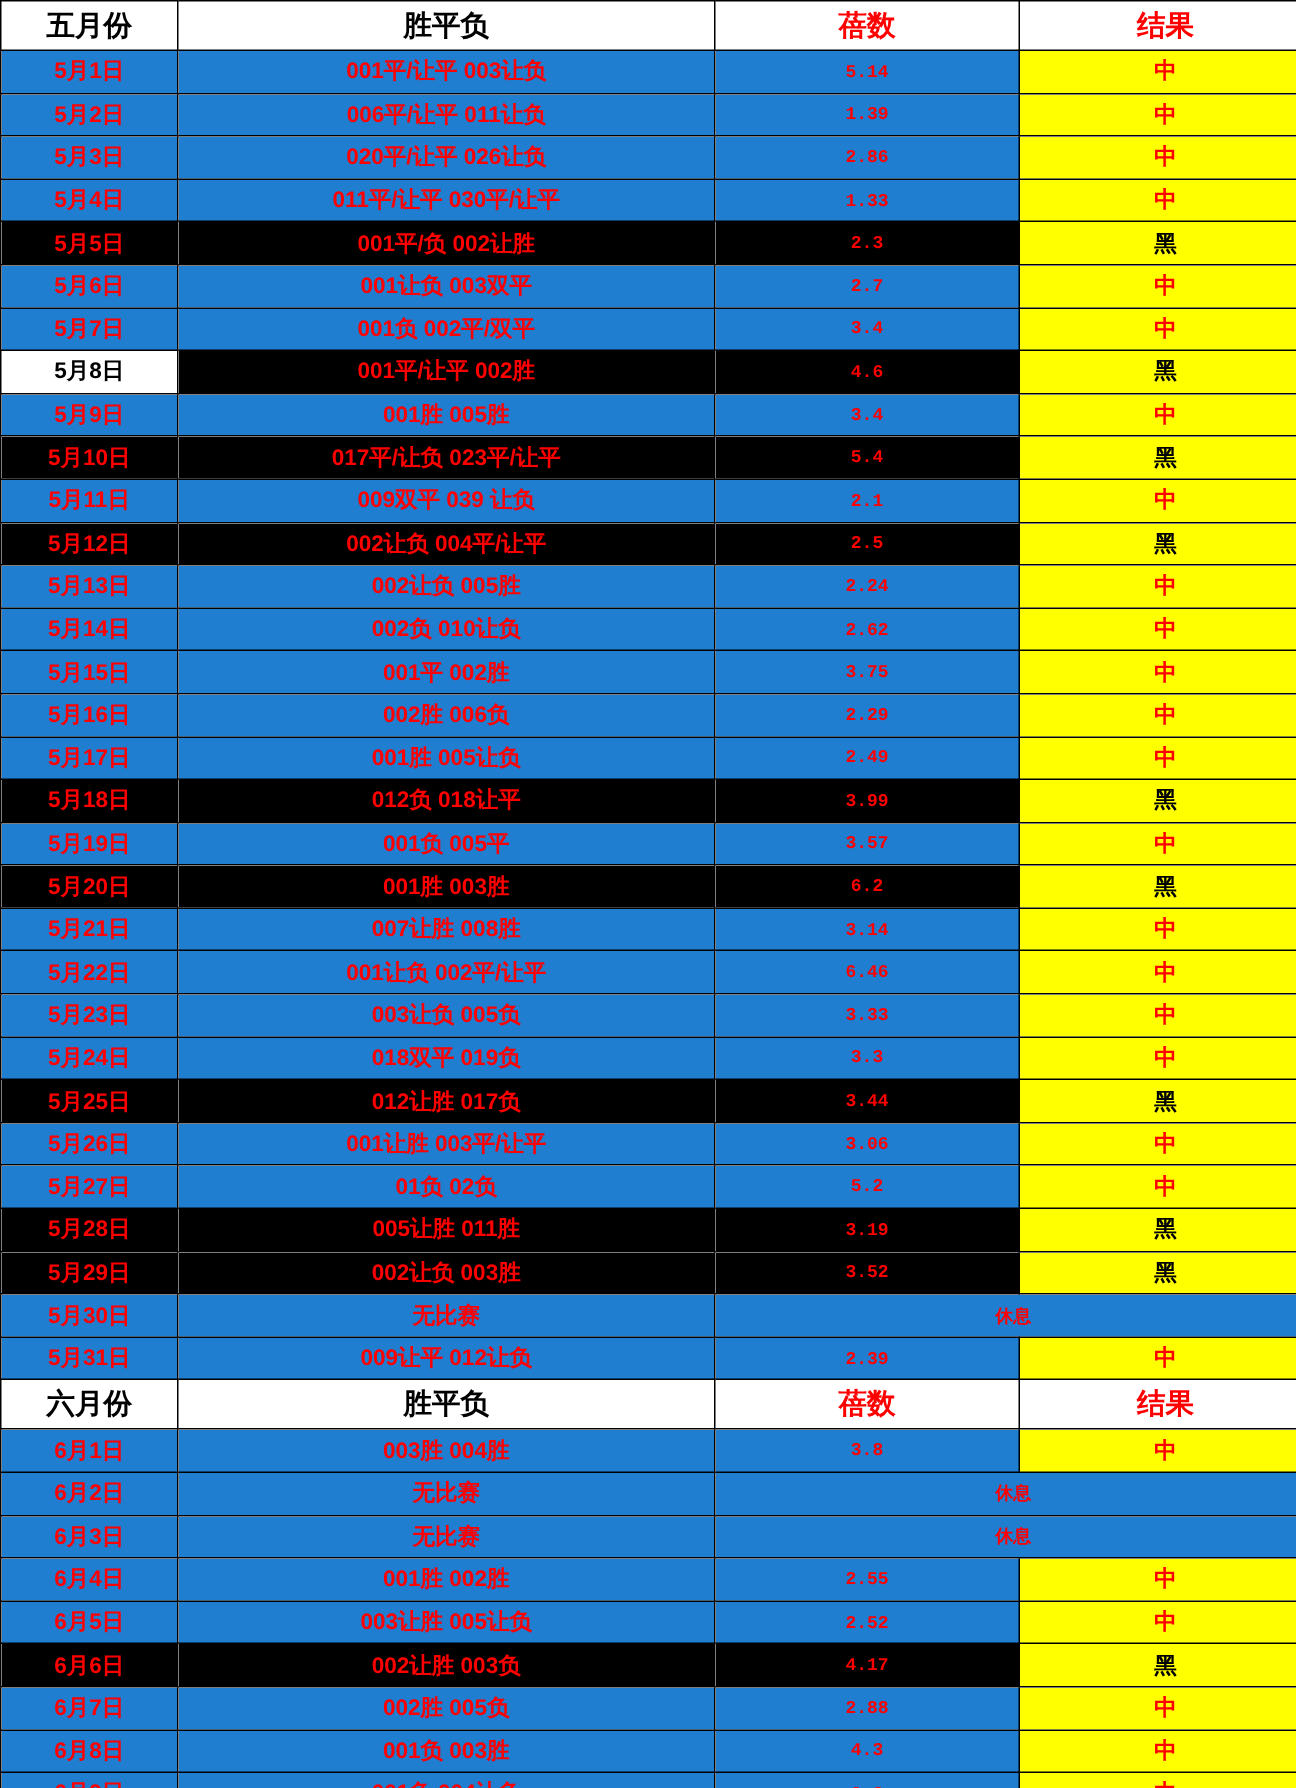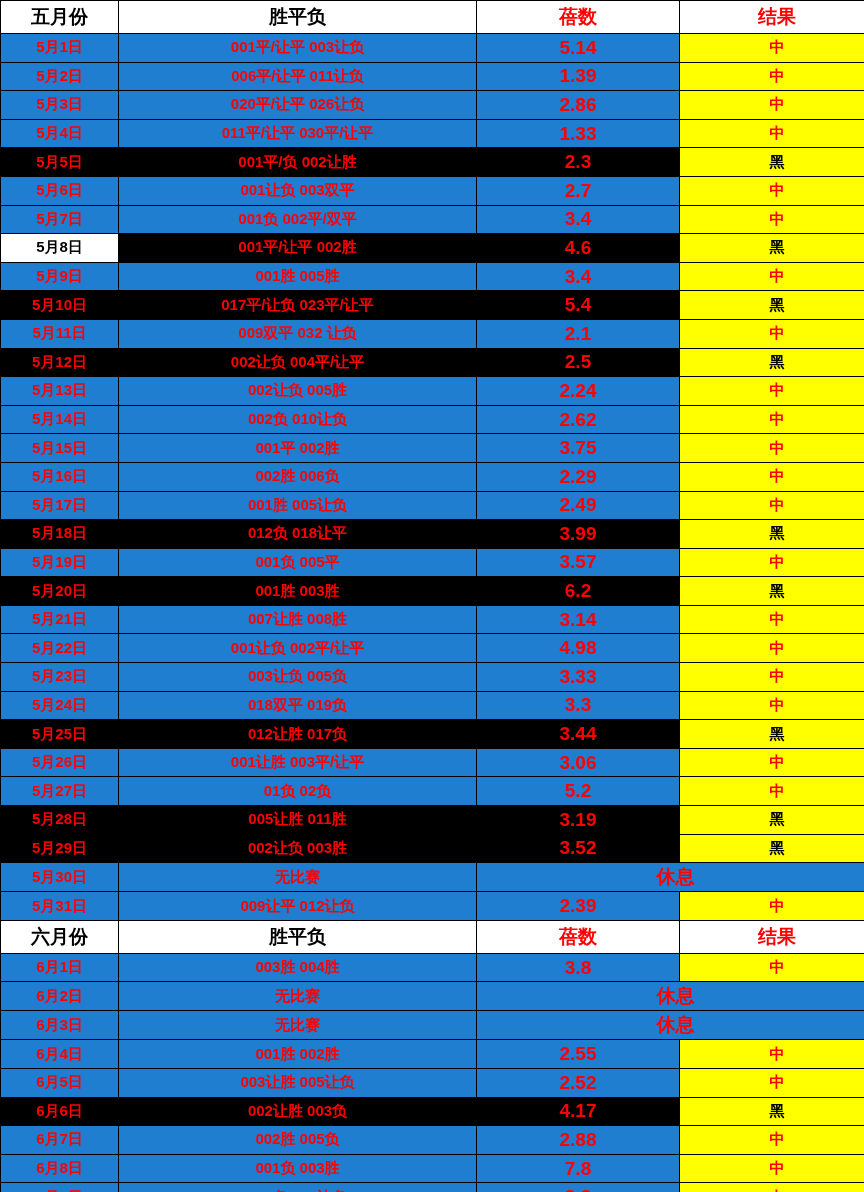--- a/index.html
+++ b/index.html
@@ -9,37 +9,37 @@
   td{
     border:1px solid #000;
     text-align:center;
     vertical-align:middle;
     font-weight:bold;
     white-space:nowrap;
     overflow:hidden;
   }
   .c-date{width:115px;}
   .c-match{width:355px;}
-  .c-odds{width:200px;}
+  .c-odds{width:200px;font-family:Liberation Mono, monospace;}
   .c-res{width:192px;}
 
   
   .bg-blue{background:#1f7ed0;}
   .bg-black{background:#000000;text-align:center;}
   .bg-yellow{background:#ffff00;}
   .bg-white{background:#ffffff;}
 
   
   .t-red{color:#ff0000;}
   .t-black{color:#000000;}
 
   .hdr td{height:30px;font-size:19px;}
   .row td{height:25.6px;font-size:15px;}
   .row .c-date{font-size:15px;}
-  .row .c-odds{font-size:19px;}
+  .row .c-odds{font-size:12px;}
   .row .c-res{font-size:15px;}
 </style>
 </head>
 <body>
 
 <div id="sheet">
   <table>
     <tbody id="tbody">
         <tr class="hdr">
           <td class="c-date bg-white t-black">五月份</td>
@@ -102,21 +102,21 @@
           <td class="c-res bg-yellow t-red">中</td>
         </tr>
         <tr class="row">
           <td class="c-date bg-black t-red">5月10日</td>
           <td class="c-match bg-black t-red">017平/让负   023平/让平</td>
           <td class="c-odds bg-black t-red">5.4</td>
           <td class="c-res bg-yellow t-black">黑</td>
         </tr>
         <tr class="row">
           <td class="c-date bg-blue t-red">5月11日</td>
-          <td class="c-match bg-blue t-red">009双平        032 让负</td>
+          <td class="c-match bg-blue t-red">009双平        039 让负</td>
           <td class="c-odds bg-blue t-red">2.1</td>
           <td class="c-res bg-yellow t-red">中</td>
         </tr>
         <tr class="row">
           <td class="c-date bg-black t-red">5月12日</td>
           <td class="c-match bg-black t-red">002让负   004平/让平</td>
           <td class="c-odds bg-black t-red">2.5</td>
           <td class="c-res bg-yellow t-black">黑</td>
         </tr>
         <tr class="row">
@@ -169,21 +169,21 @@
         </tr>
         <tr class="row">
           <td class="c-date bg-blue t-red">5月21日</td>
           <td class="c-match bg-blue t-red">007让胜   008胜</td>
           <td class="c-odds bg-blue t-red">3.14</td>
           <td class="c-res bg-yellow t-red">中</td>
         </tr>
         <tr class="row">
           <td class="c-date bg-blue t-red">5月22日</td>
           <td class="c-match bg-blue t-red">001让负   002平/让平</td>
-          <td class="c-odds bg-blue t-red">4.98</td>
+          <td class="c-odds bg-blue t-red">6.46</td>
           <td class="c-res bg-yellow t-red">中</td>
         </tr>
         <tr class="row">
           <td class="c-date bg-blue t-red">5月23日</td>
           <td class="c-match bg-blue t-red">003让负   005负</td>
           <td class="c-odds bg-blue t-red">3.33</td>
           <td class="c-res bg-yellow t-red">中</td>
         </tr>
         <tr class="row">
           <td class="c-date bg-blue t-red">5月24日</td>
@@ -274,21 +274,21 @@
         </tr>
         <tr class="row">
           <td class="c-date bg-blue t-red">6月7日</td>
           <td class="c-match bg-blue t-red">002胜    005负</td>
           <td class="c-odds bg-blue t-red">2.88</td>
           <td class="c-res bg-yellow t-red">中</td>
         </tr>
         <tr class="row">
           <td class="c-date bg-blue t-red">6月8日</td>
           <td class="c-match bg-blue t-red">001负  003胜</td>
-          <td class="c-odds bg-blue t-red">7.8</td>
+          <td class="c-odds bg-blue t-red">4.3</td>
           <td class="c-res bg-yellow t-red">中</td>
         </tr>
         <tr class="row">
           <td class="c-date bg-blue t-red">6月9日</td>
           <td class="c-match bg-blue t-red">001负  004让负</td>
           <td class="c-odds bg-blue t-red">3.3</td>
           <td class="c-res bg-yellow t-red">中</td>
         </tr>
       </tbody>
   </table>

